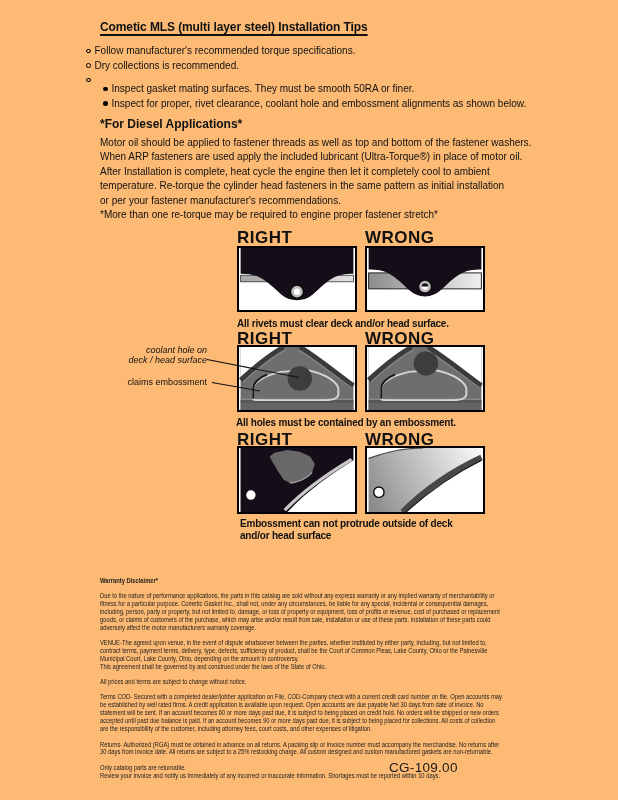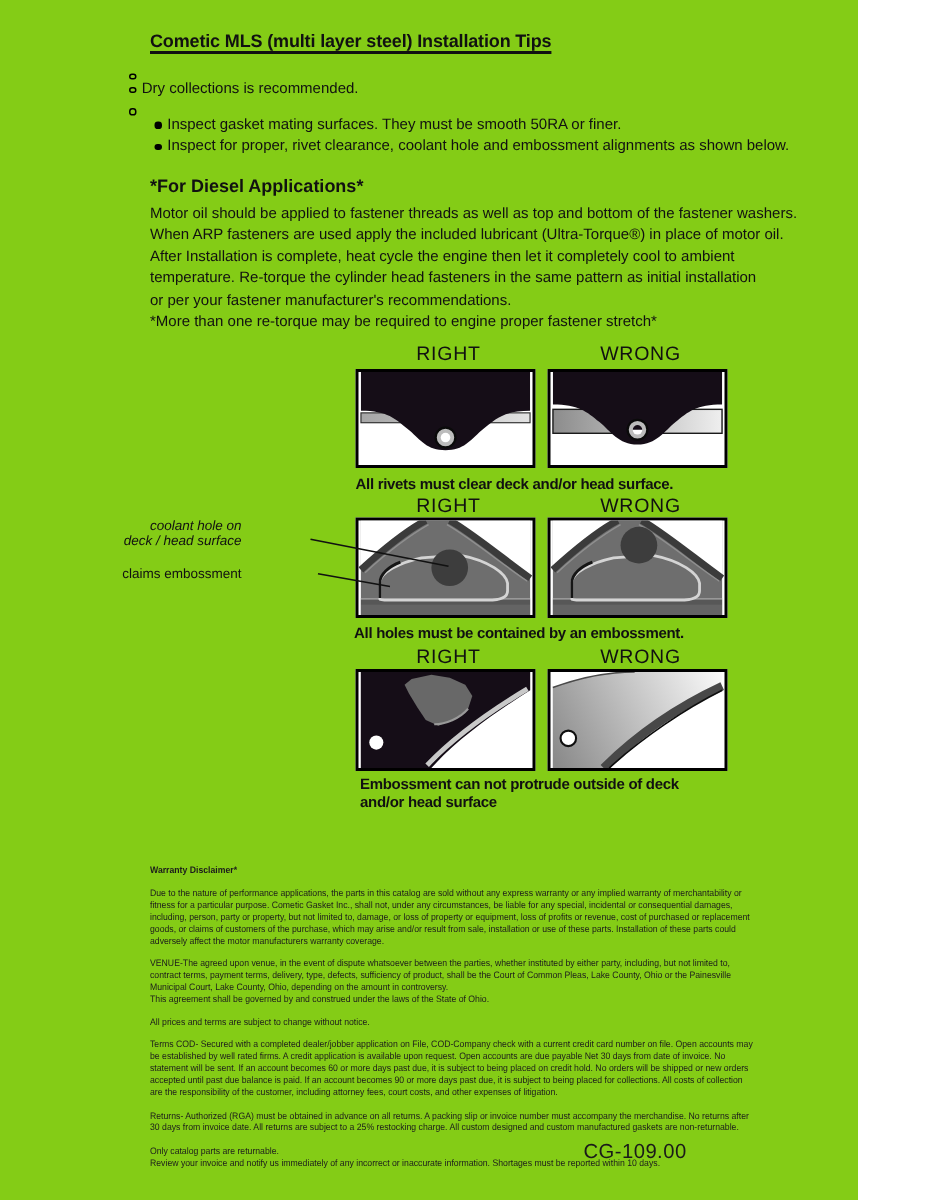--- a/index.html
+++ b/index.html
@@ -4,38 +4,38 @@
 <style>
   :root{
     --diagram-dark:#150d17;
     --gasket-gray:#6e6e6e;
     --hole-gray:#3d3d3d;
     --ink:#111111;
   }
   *{box-sizing:border-box;margin:0;padding:0;}
   html,body{background:#ffffff;}
   body{width:618px;height:800px;font-family:"Liberation Sans",sans-serif;color:var(--ink);}
-  .page{position:relative;width:572px;height:800px;background:#84cc16;overflow:hidden;}
+  .page{position:relative;width:618px;height:800px;background:#fdba74;overflow:hidden;}
   .abs{position:absolute;}
 
   .title{left:100px;top:20px;font-size:12px;font-weight:bold;letter-spacing:-0.1px;
          text-decoration:underline;text-underline-offset:3px;text-decoration-thickness:1.5px;}
 
   .bullets{left:86px;top:44px;font-size:10px;line-height:14.5px;width:480px;}
   .b-row{display:flex;align-items:flex-start;}
   .b-row.sub{padding-left:17px;}
   .marker{flex:0 0 auto;width:4.5px;height:4.5px;border-radius:50%;margin:4.5px 4px 0 0;}
   .marker.open{border:1px solid #000;}
   .marker.fill{background:#000;}
 
   .diesel-heading{left:100px;top:117px;font-size:12px;font-weight:bold;}
   .para{left:100px;width:490px;font-size:10px;line-height:14.3px;white-space:pre-line;}
   .p1{top:136px;} .p2{top:165px;} .p3{top:208px;}
 
-  .dg-label{font-size:13px;font-weight:400;letter-spacing:0.5px;text-align:center;width:124px;}
+  .dg-label{font-size:17px;font-weight:700;letter-spacing:0.5px;width:124px;}
   .dbox{display:block;border:2px solid #000;background:#fff;}
   .caption{font-size:10px;font-weight:bold;letter-spacing:-0.2px;line-height:11.5px;white-space:pre-line;}
 
   .annotation{font-size:9px;line-height:10px;text-align:right;white-space:pre-line;}
 
   .overlay{left:0;top:0;pointer-events:none;}
 
   .legal{left:100px;top:577px;width:470px;font-size:6.3px;line-height:7.9px;
          transform:scaleX(0.92);transform-origin:left top;color:#1c1c1c;}
   .legal .lg-head{font-weight:bold;margin-bottom:7px;}
@@ -46,20 +46,21 @@
 </head>
 <body>
 
 <div class="page">
 
   <div class="abs title">Cometic MLS (multi layer steel) Installation Tips</div>
 
   <div class="abs bullets">
     <div class="b-row">
       <span class="marker open"></span>
+      <span>Follow manufacturer's recommended torque specifications.</span>
     </div>
     <div class="b-row">
       <span class="marker open"></span>
       <span>Dry collections is recommended.</span>
     </div>
     <div class="b-row">
       <span class="marker open"></span>
     </div>
     <div class="b-row sub">
       <span class="marker fill"></span>

